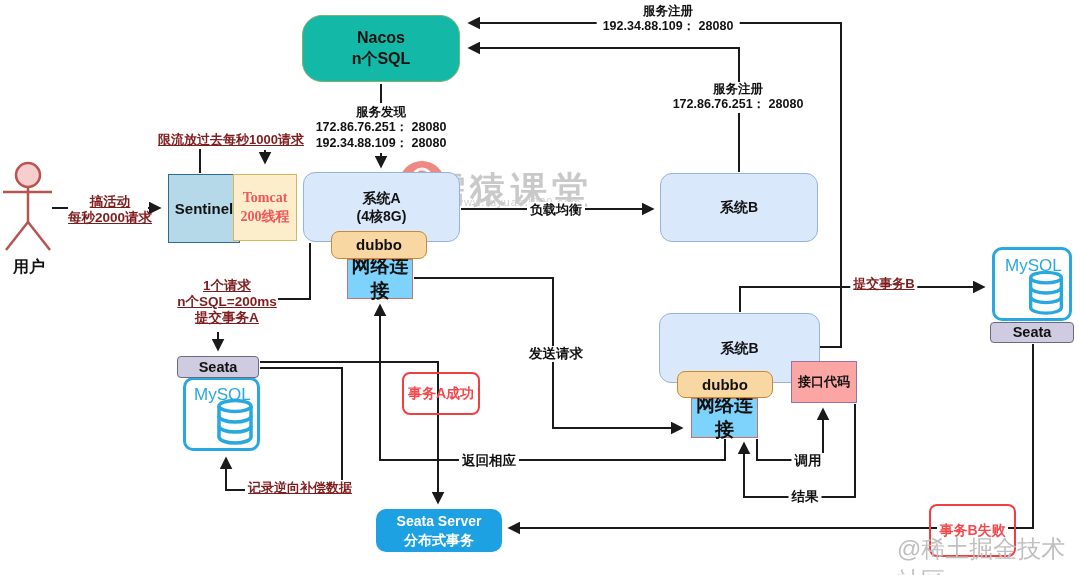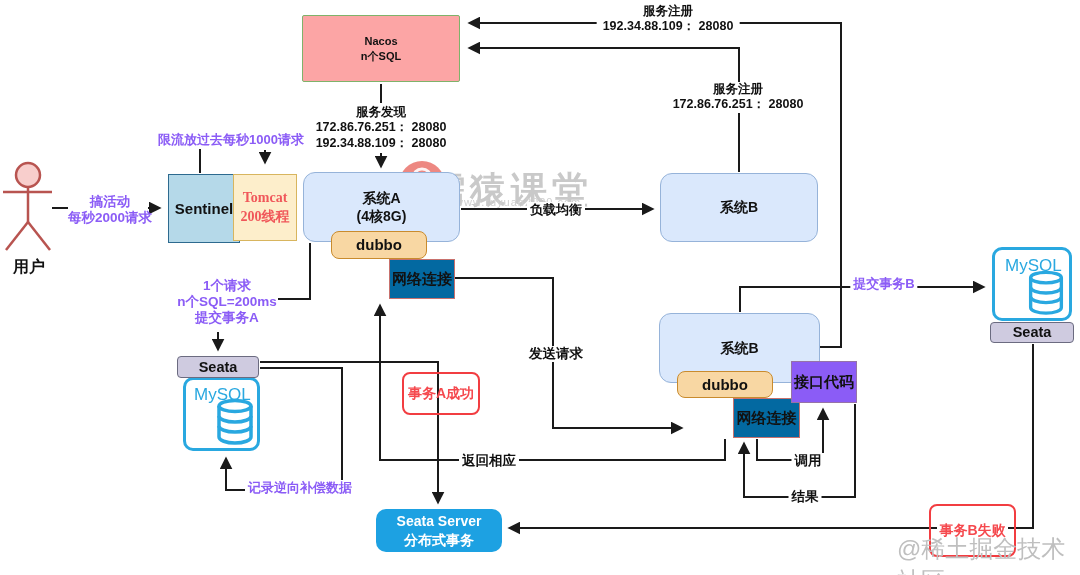--- a/index.html
+++ b/index.html
@@ -2,35 +2,35 @@
 <html><head>
 <meta charset="utf-8">
 <style>
   html,body{margin:0;padding:0;background:#fff;}
   .canvas{position:relative;width:1080px;height:575px;background:#ffffff;overflow:hidden;
           font-family:"Liberation Sans","DejaVu Sans",sans-serif;color:#111;}
   .wires{position:absolute;left:0;top:0;z-index:1;}
   .node{position:absolute;box-sizing:border-box;display:flex;flex-direction:column;align-items:center;
         justify-content:center;font-weight:700;line-height:1.3;z-index:2;text-align:center;color:#111;}
   .z3{z-index:3;}
-  .green{background:#fca5a5;border:1.5px solid #7fb26a;border-radius:2px;font-size:11px;}
+  .green{background:#14b8a6;border:1.5px solid #7fb26a;border-radius:20px;font-size:16px;}
   .bluesys{background:#dae8fc;border:1.5px solid #96b3d9;border-radius:12px;font-size:14px;}
   .sentinel{background:#b5d9e9;border:1.5px solid #2d6a8f;font-size:15px;}
   .tomcat{background:#fdeecb;border:1.5px solid #d8b55e;font-size:14px;color:#f0575a;font-family:Liberation Serif, serif;}
   .dubbo{background:#f8d7a3;border:1.5px solid #c98b2d;border-radius:8px;font-size:15px;}
-  .net{background:#0369a1;border:1.5px solid #c8716d;font-size:15px;margin-left:42px;}
-  .iface{background:#8b5cf6;border:1.5px solid #9673a6;font-size:15px;}
+  .net{background:#7dd3fc;border:1.5px solid #c8716d;font-size:19px;}
+  .iface{background:#fca5a5;border:1.5px solid #9673a6;font-size:13px;}
   .seata-sm{background:#cfcbe0;border:1.5px solid #6b6b80;border-radius:4px;font-size:14.5px;align-items:center;}
   .mysql{background:#fff;border:3px solid #29a8e0;border-radius:10px;}
   .mysql .t{position:absolute;color:#29a8e0;font-size:17px;font-weight:400;}
   .seatasrv{background:#1da1e2;border-radius:10px;color:#fff;font-size:14px;}
   .redbox{background:transparent;border:2.5px solid #f23d41;border-radius:8px;color:#f5494e;font-size:14px;}
   .lbl{position:absolute;font-weight:700;text-align:center;white-space:nowrap;z-index:2;font-size:13px;line-height:1.18;}
   .lbl .l{display:block;}
-  .red{color:#8b5cf6;}
+  .red{color:#7f1d1d;text-decoration:underline;}
   .ip{font-size:12.5px;line-height:1.22;}
   .mask .l, .mask{background:#ffffff;padding:0 3px;}
   .wm{position:absolute;color:#c9c9c9;z-index:0;font-weight:700;}
   .cyl{position:absolute;}
 </style>
 </head>
 <body>
 
 <div class="canvas">
 

